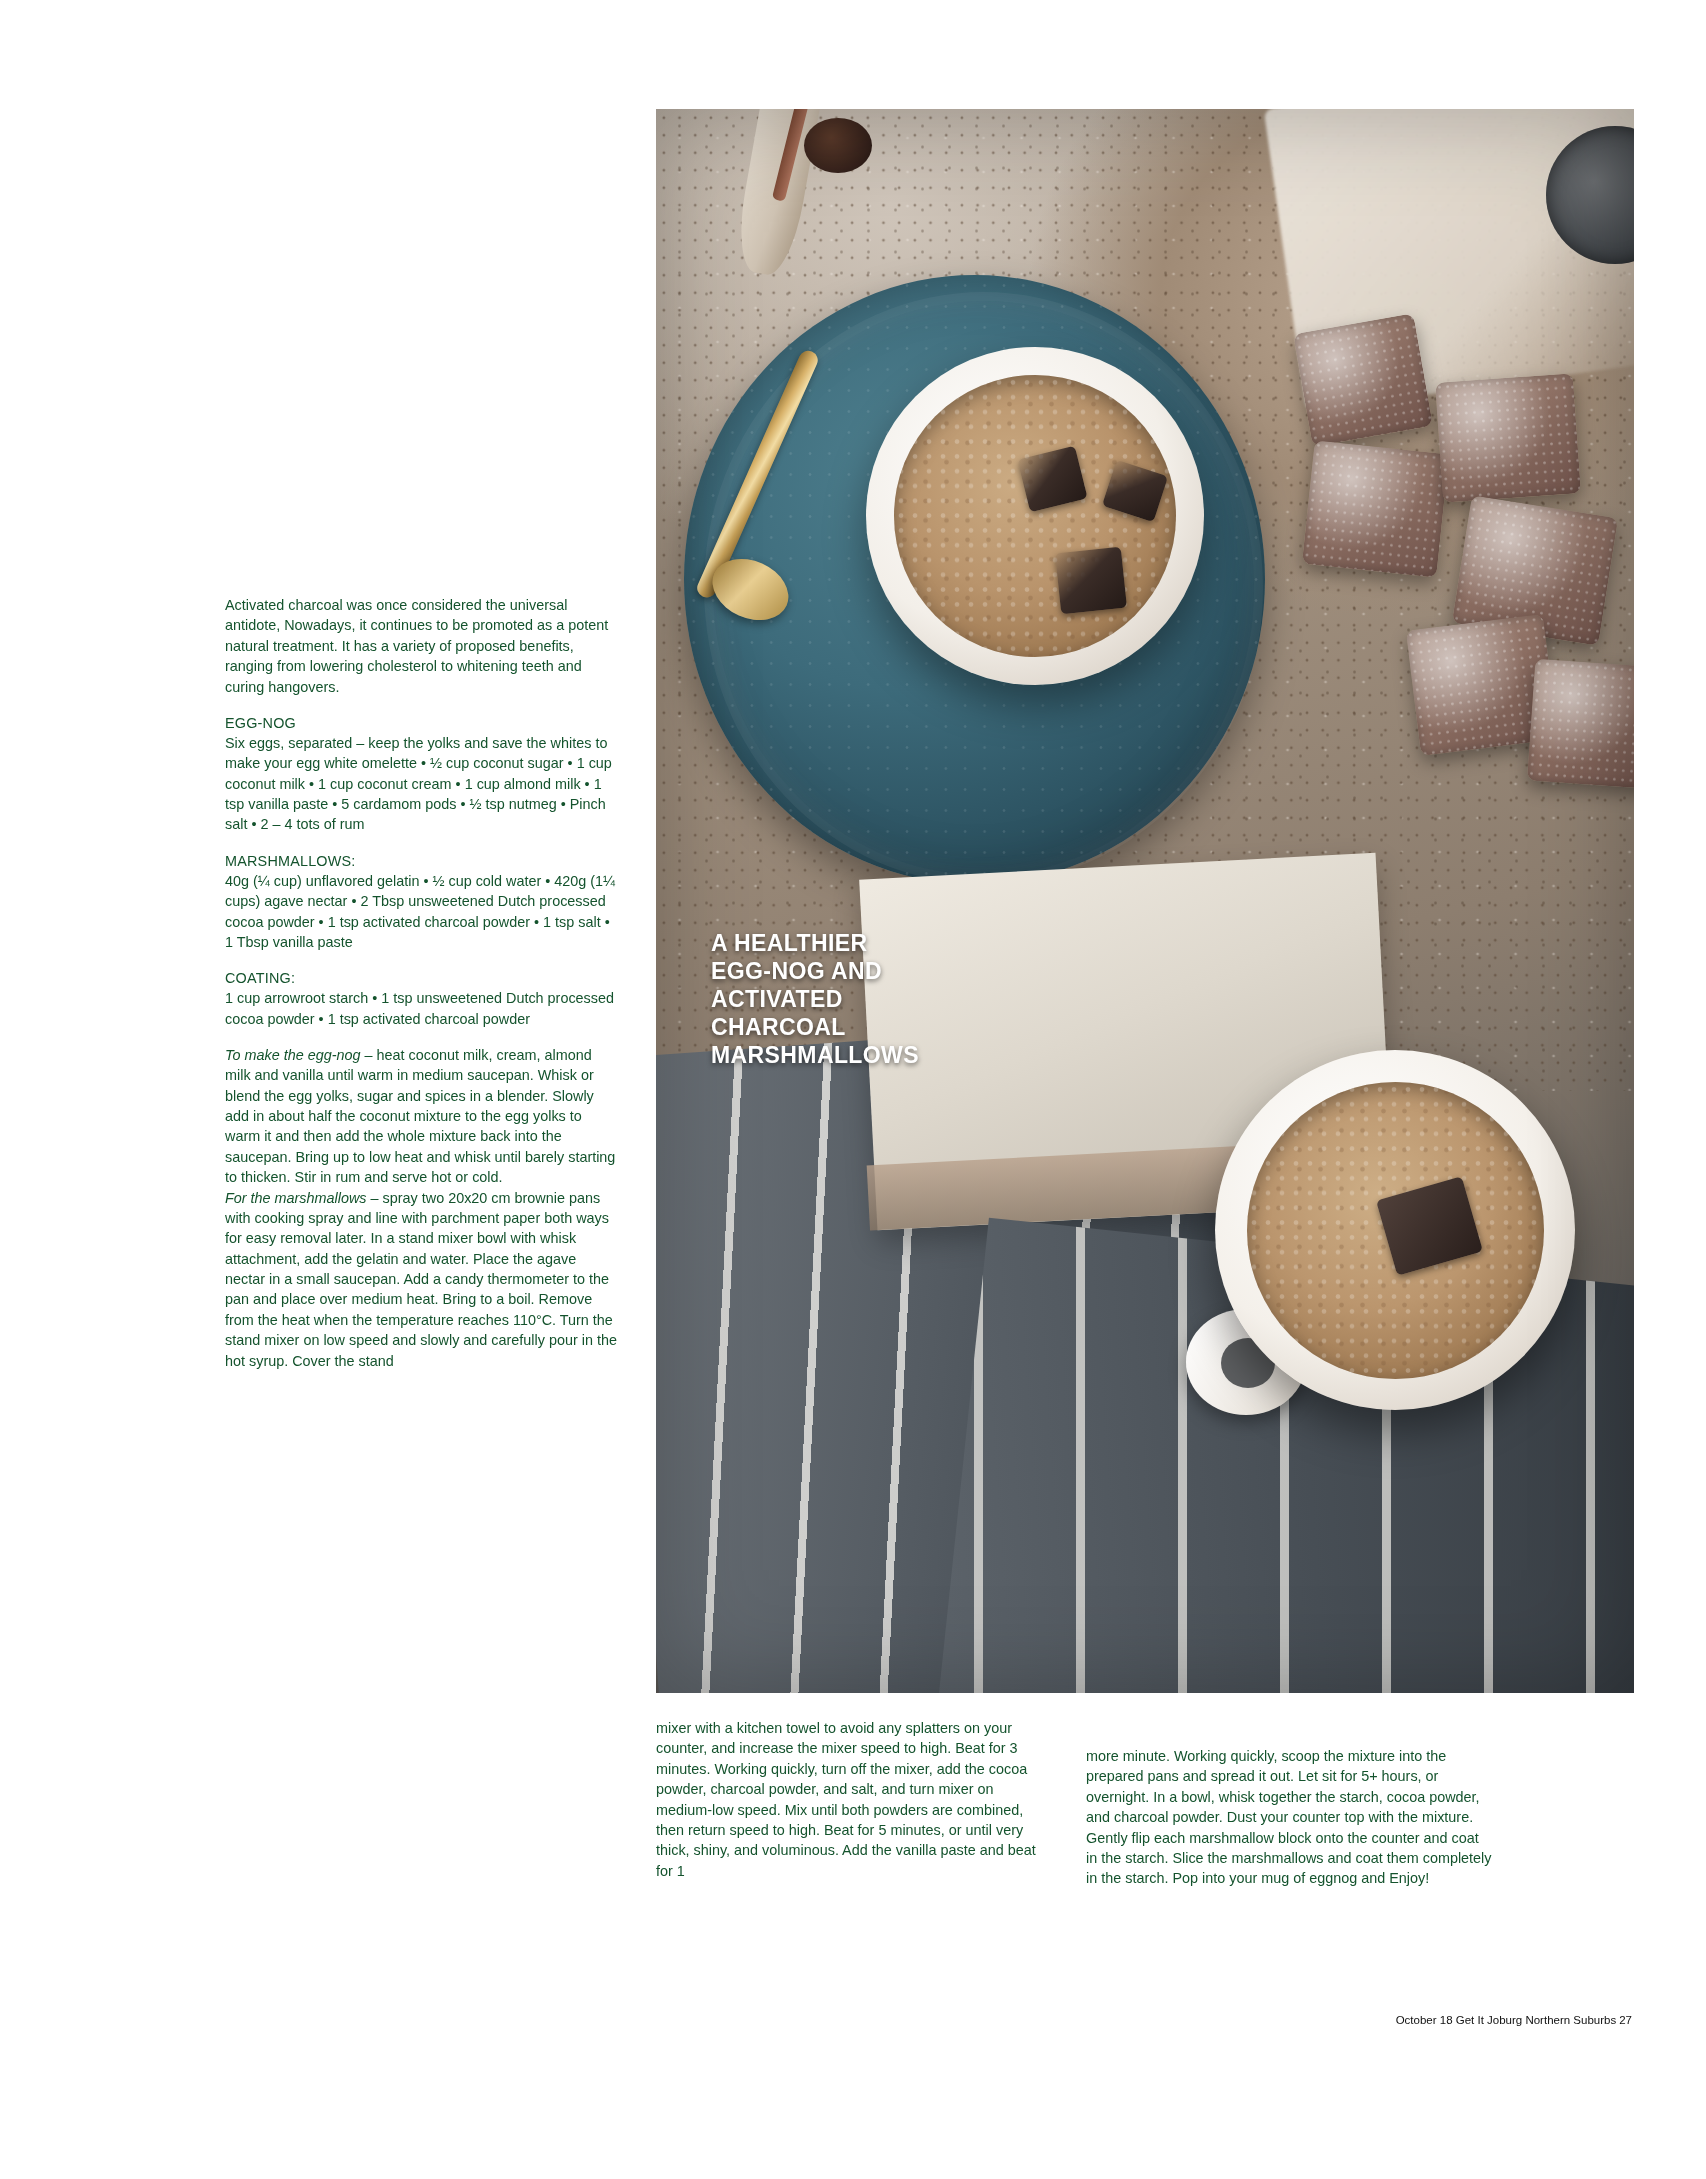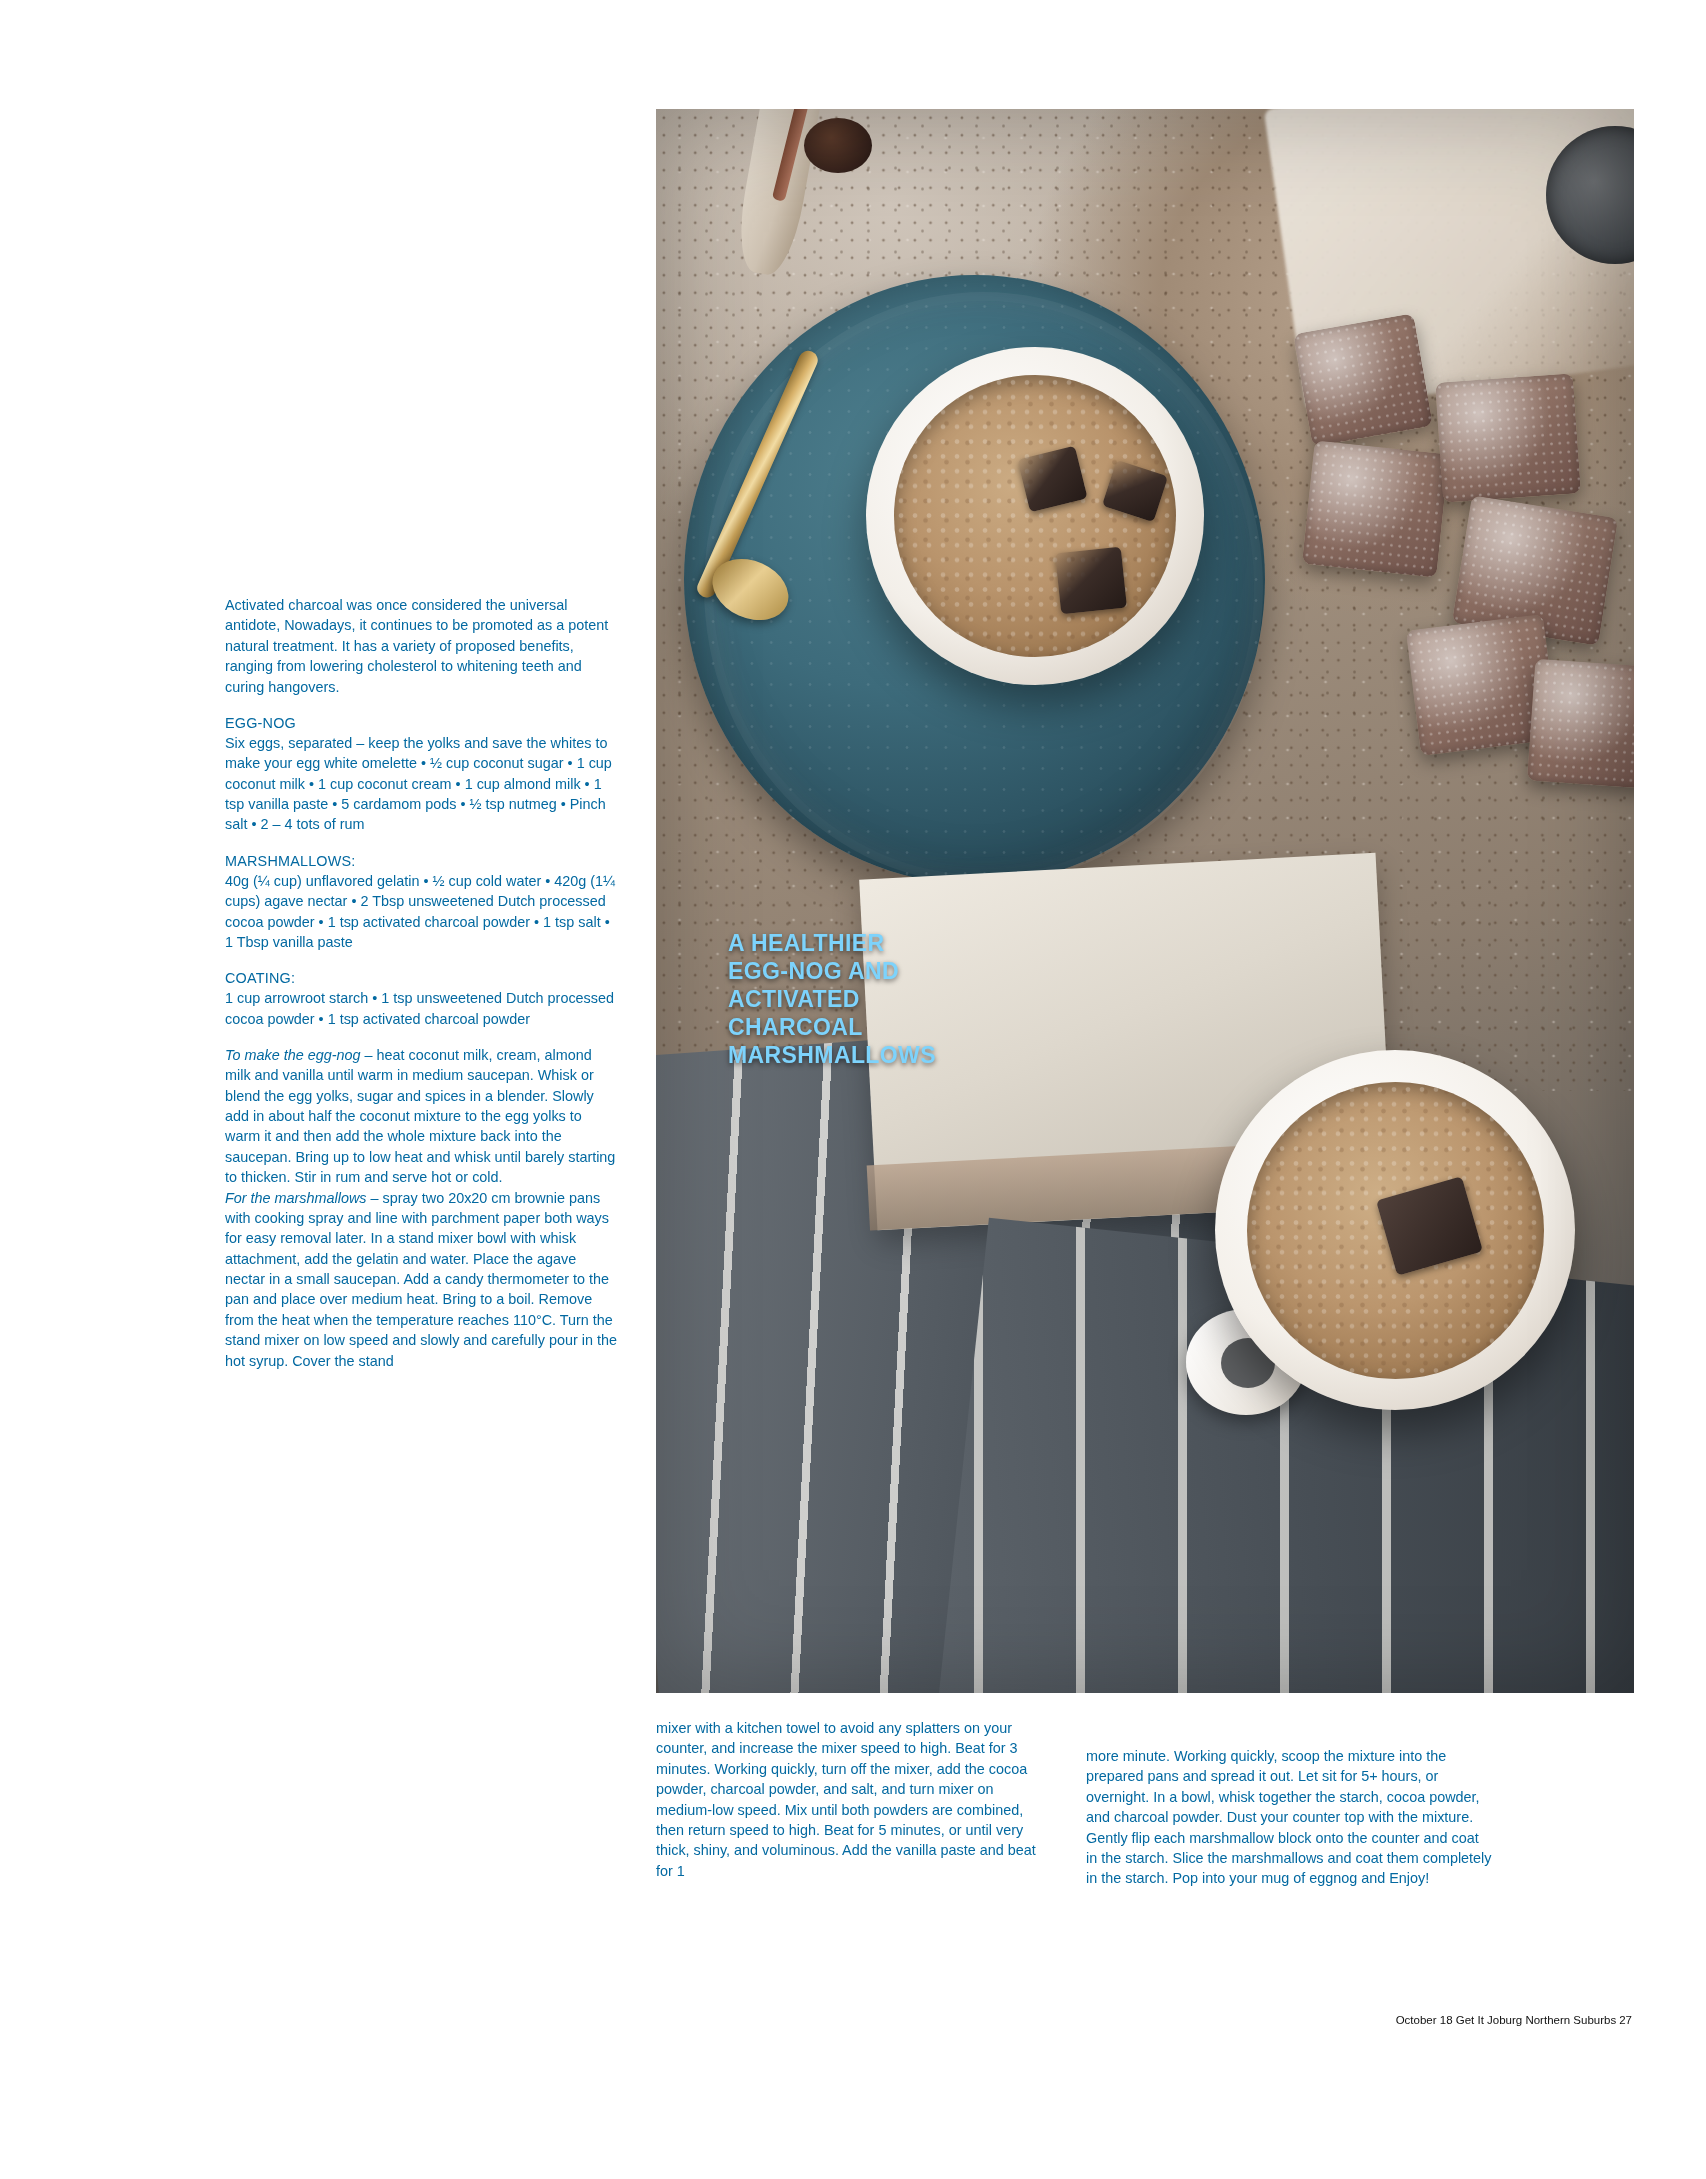--- a/index.html
+++ b/index.html
@@ -225,36 +225,35 @@
     left: 0; top: 0; width: 100%; height: 100%;
     box-shadow: inset 0 0 102px rgba(0,0,0,.28);
   }
 
   
   #photo-caption {
     position: absolute;
     left: 55px;
     top: 820px;
     width: 332px;
-    color: #7dd3fc;
+    color: #ffffff;
     font-weight: bold;
     font-size: 23px;
     line-height: 1.22;
     letter-spacing: 0.4px;
     text-shadow: 0 1.8px 5.5px rgba(0,0,0,.55);
     white-space: pre-line;
-    margin-left: 17px;
   }
 
   
   .col {
     position: absolute;
     font-size: 14.4px;
     line-height: 1.415;
-    color: #0369a1;
+    color: #14532d;
     text-align: left;
   }
   #col1 { left: 225px; top: 595px; width: 395px; }
   #col2 { left: 656px; top: 1718px; width: 388px; }
   #col3 { left: 1086px; top: 1718px; width: 406px; margin-top: 28px; }
 
   .para { margin: 0 0 15.7px 0; }
   .para:last-child { margin-bottom: 0; }
   .heading {
     margin: 0 0 0 0;

